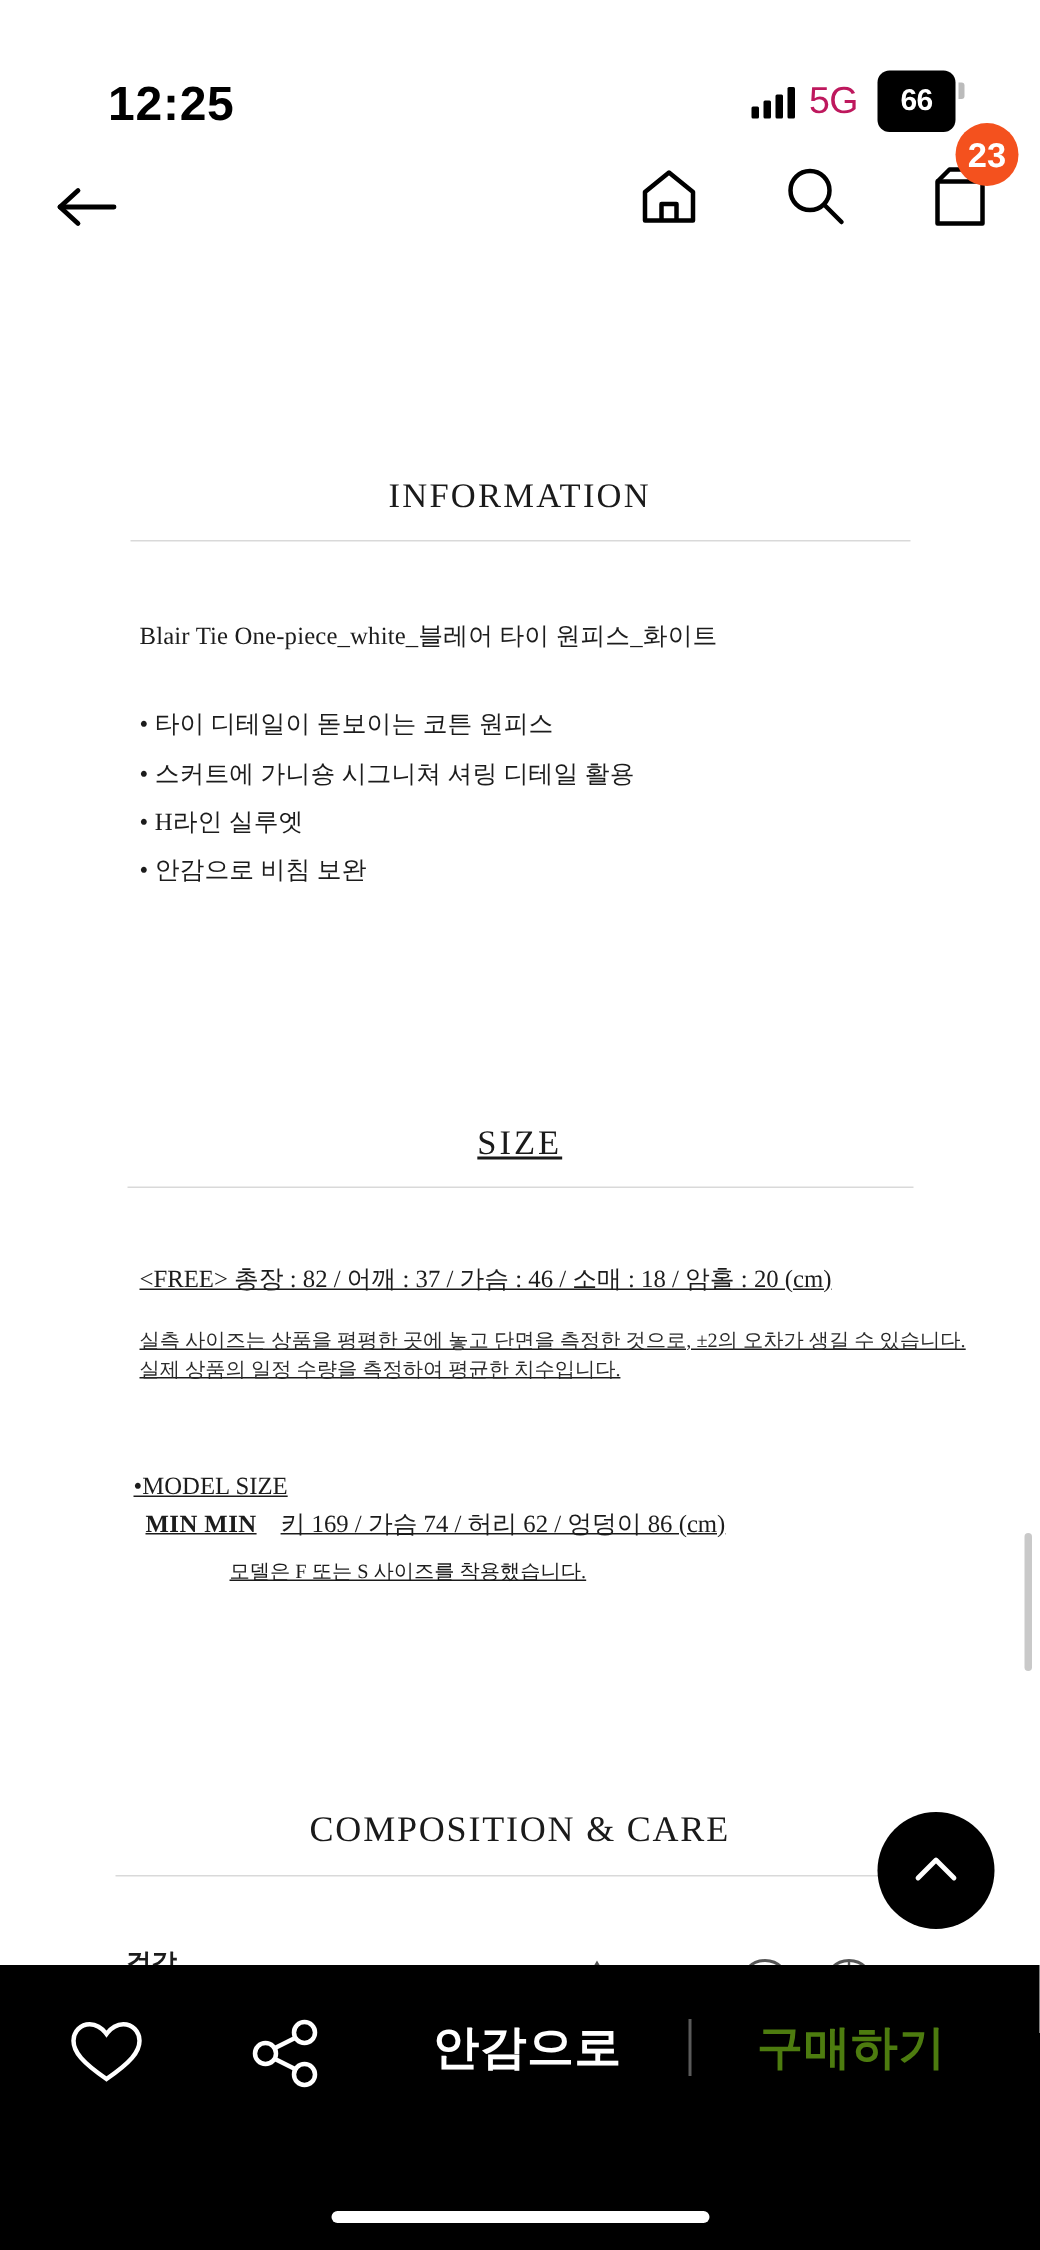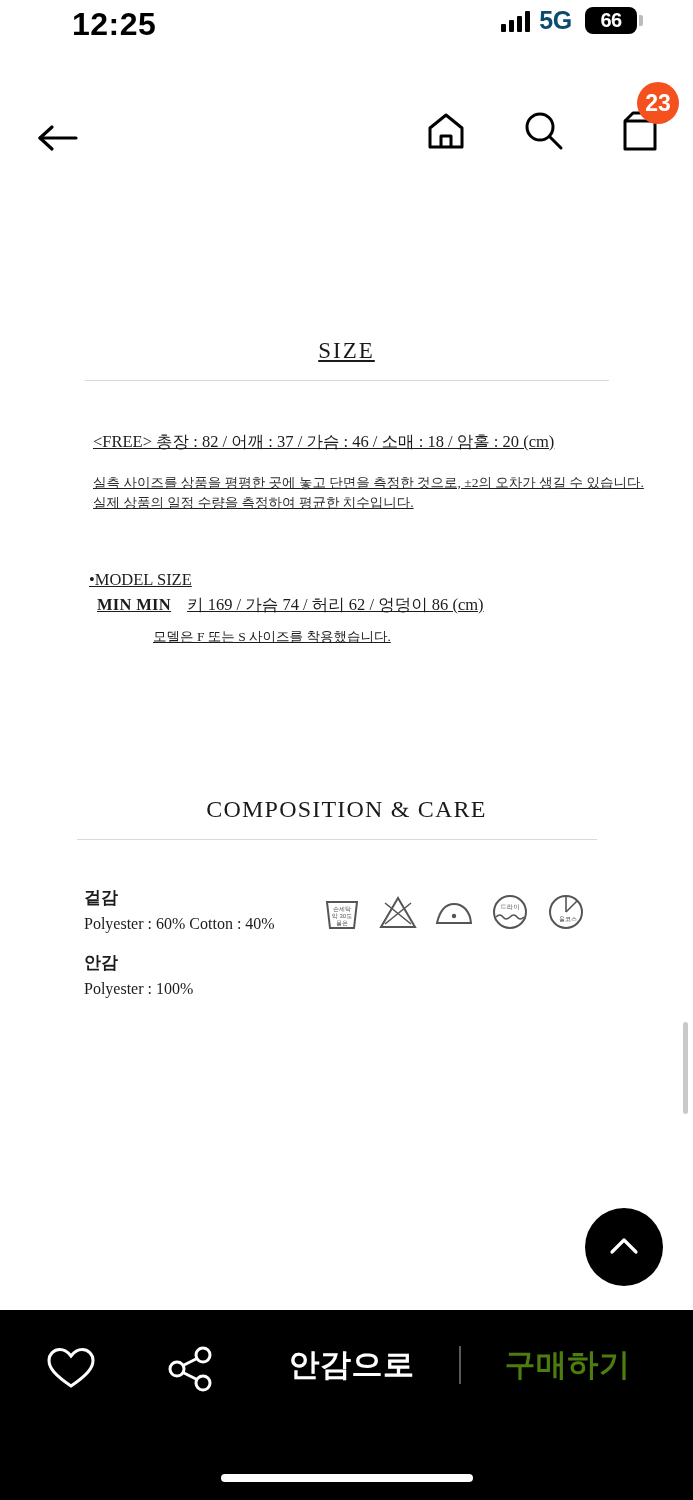--- a/index.html
+++ b/index.html
@@ -15,21 +15,21 @@
     overflow: hidden;
   }
 
   
   .status-bar {
     position: absolute;
     top: 0; left: 0;
     width: 693px;
     height: 88px;
     display: flex;
-    align-items: flex-start;
+    align-items: flex-end;
     justify-content: space-between;
     padding: 0 44px 0 44px;
     box-sizing: border-box;
     gap: 18px;
   }
   .status-time {
     font-size: 32px;
     font-weight: bold;
     letter-spacing: 0.5px;
     color: #000;
@@ -54,28 +54,28 @@
     width: 5px;
     background: #000;
     border-radius: 1px;
   }
   .signal i:nth-child(1) { height: 8px; }
   .signal i:nth-child(2) { height: 12px; }
   .signal i:nth-child(3) { height: 16px; }
   .signal i:nth-child(4) { height: 21px; }
   .net-label {
     font-size: 25px;
-    font-weight: 700;
-    color: #0c4a6e;
+    font-weight: 400;
+    color: #be185d;
     letter-spacing: -0.3px;
   }
   .battery {
     position: relative;
     width: 52px;
-    height: 27px;
+    height: 41px;
     border-radius: 8px;
     background: #000;
     display: flex;
     align-items: center;
     justify-content: center;
     margin-left: 4px;
   }
   .battery span {
     color: #fff;
     font-size: 20px;
@@ -390,27 +390,40 @@
         <path d="M8 13 H38 V41 H8 Z" fill="none" stroke="#000" stroke-width="3" stroke-linejoin="round"></path>
         <path d="M8 13 L16 5 H30 L38 13" fill="none" stroke="#000" stroke-width="3" stroke-linejoin="round"></path>
       </svg>
       <div class="badge">23</div>
     </div>
   </div>
 </div>
 
 <div class="content">
 
+  <div class="info-block">
+    <div class="section-title">INFORMATION</div>
+    <div class="rule info-rule"></div>
+    <div class="info-body">
+      <div class="info-title-line">Blair Tie One-piece_white_블레어 타이 원피스_화이트</div>
+      <div class="bullets">
+        <p>• 타이 디테일이 돋보이는 코튼 원피스</p>
+        <p>• 스커트에 가니숑 시그니쳐 셔링 디테일 활용</p>
+        <p>• H라인 실루엣</p>
+        <p>• 안감으로 비침 보완</p>
+      </div>
+    </div>
+  </div>
 
   <div class="size-block">
     <div class="section-title size-title">SIZE</div>
     <div class="rule size-rule"></div>
     <div class="size-body">
       <div class="size-line">&lt;FREE&gt; 총장 : 82 / 어깨 : 37 / 가슴 : 46 / 소매 : 18 / 암홀 : 20 (cm)</div>
-      <div class="size-note">실측 사이즈를 상품을 평평한 곳에 놓고 단면을 측정한 것으로, ±2의 오차가 생길 수 있습니다.</div>
+      <div class="size-note">실측 사이즈는 상품을 평평한 곳에 놓고 단면을 측정한 것으로, ±2의 오차가 생길 수 있습니다.</div>
       <div class="size-note">실제 상품의 일정 수량을 측정하여 평균한 치수입니다.</div>
 
       <div class="model-size-head">•MODEL SIZE</div>
       <div class="model-row">
         <b>MIN MIN</b><span class="vals">키 169 / 가슴 74 / 허리 62 / 엉덩이 86 (cm)</span>
       </div>
       <div class="model-note">모델은 F 또는 S 사이즈를 착용했습니다.</div>
     </div>
   </div>
 

